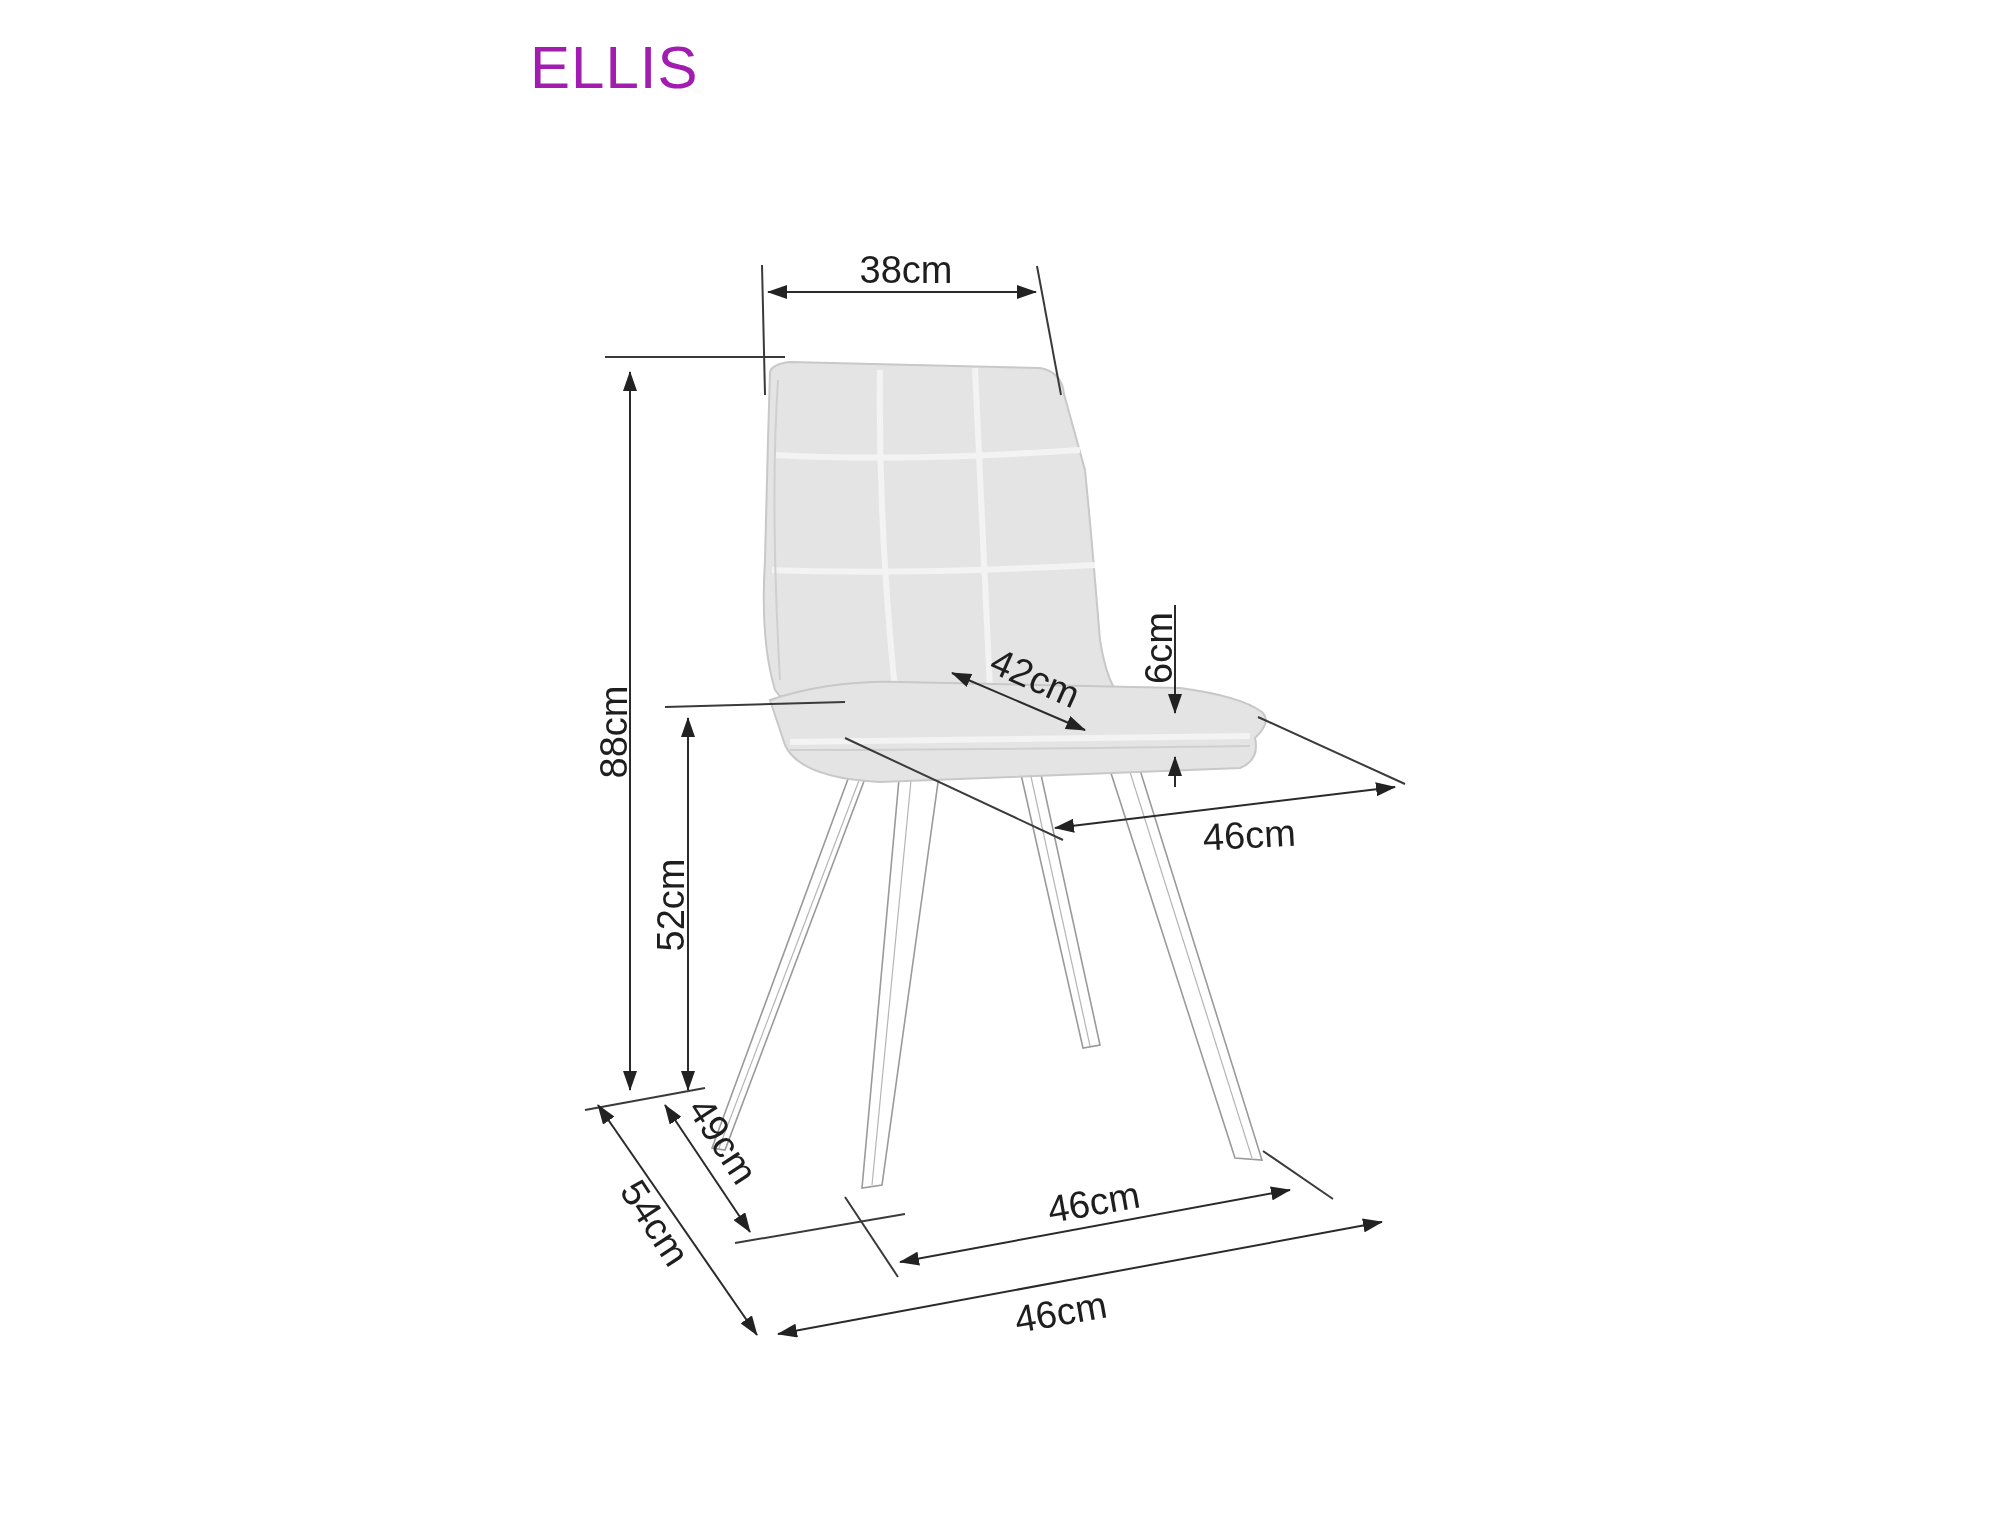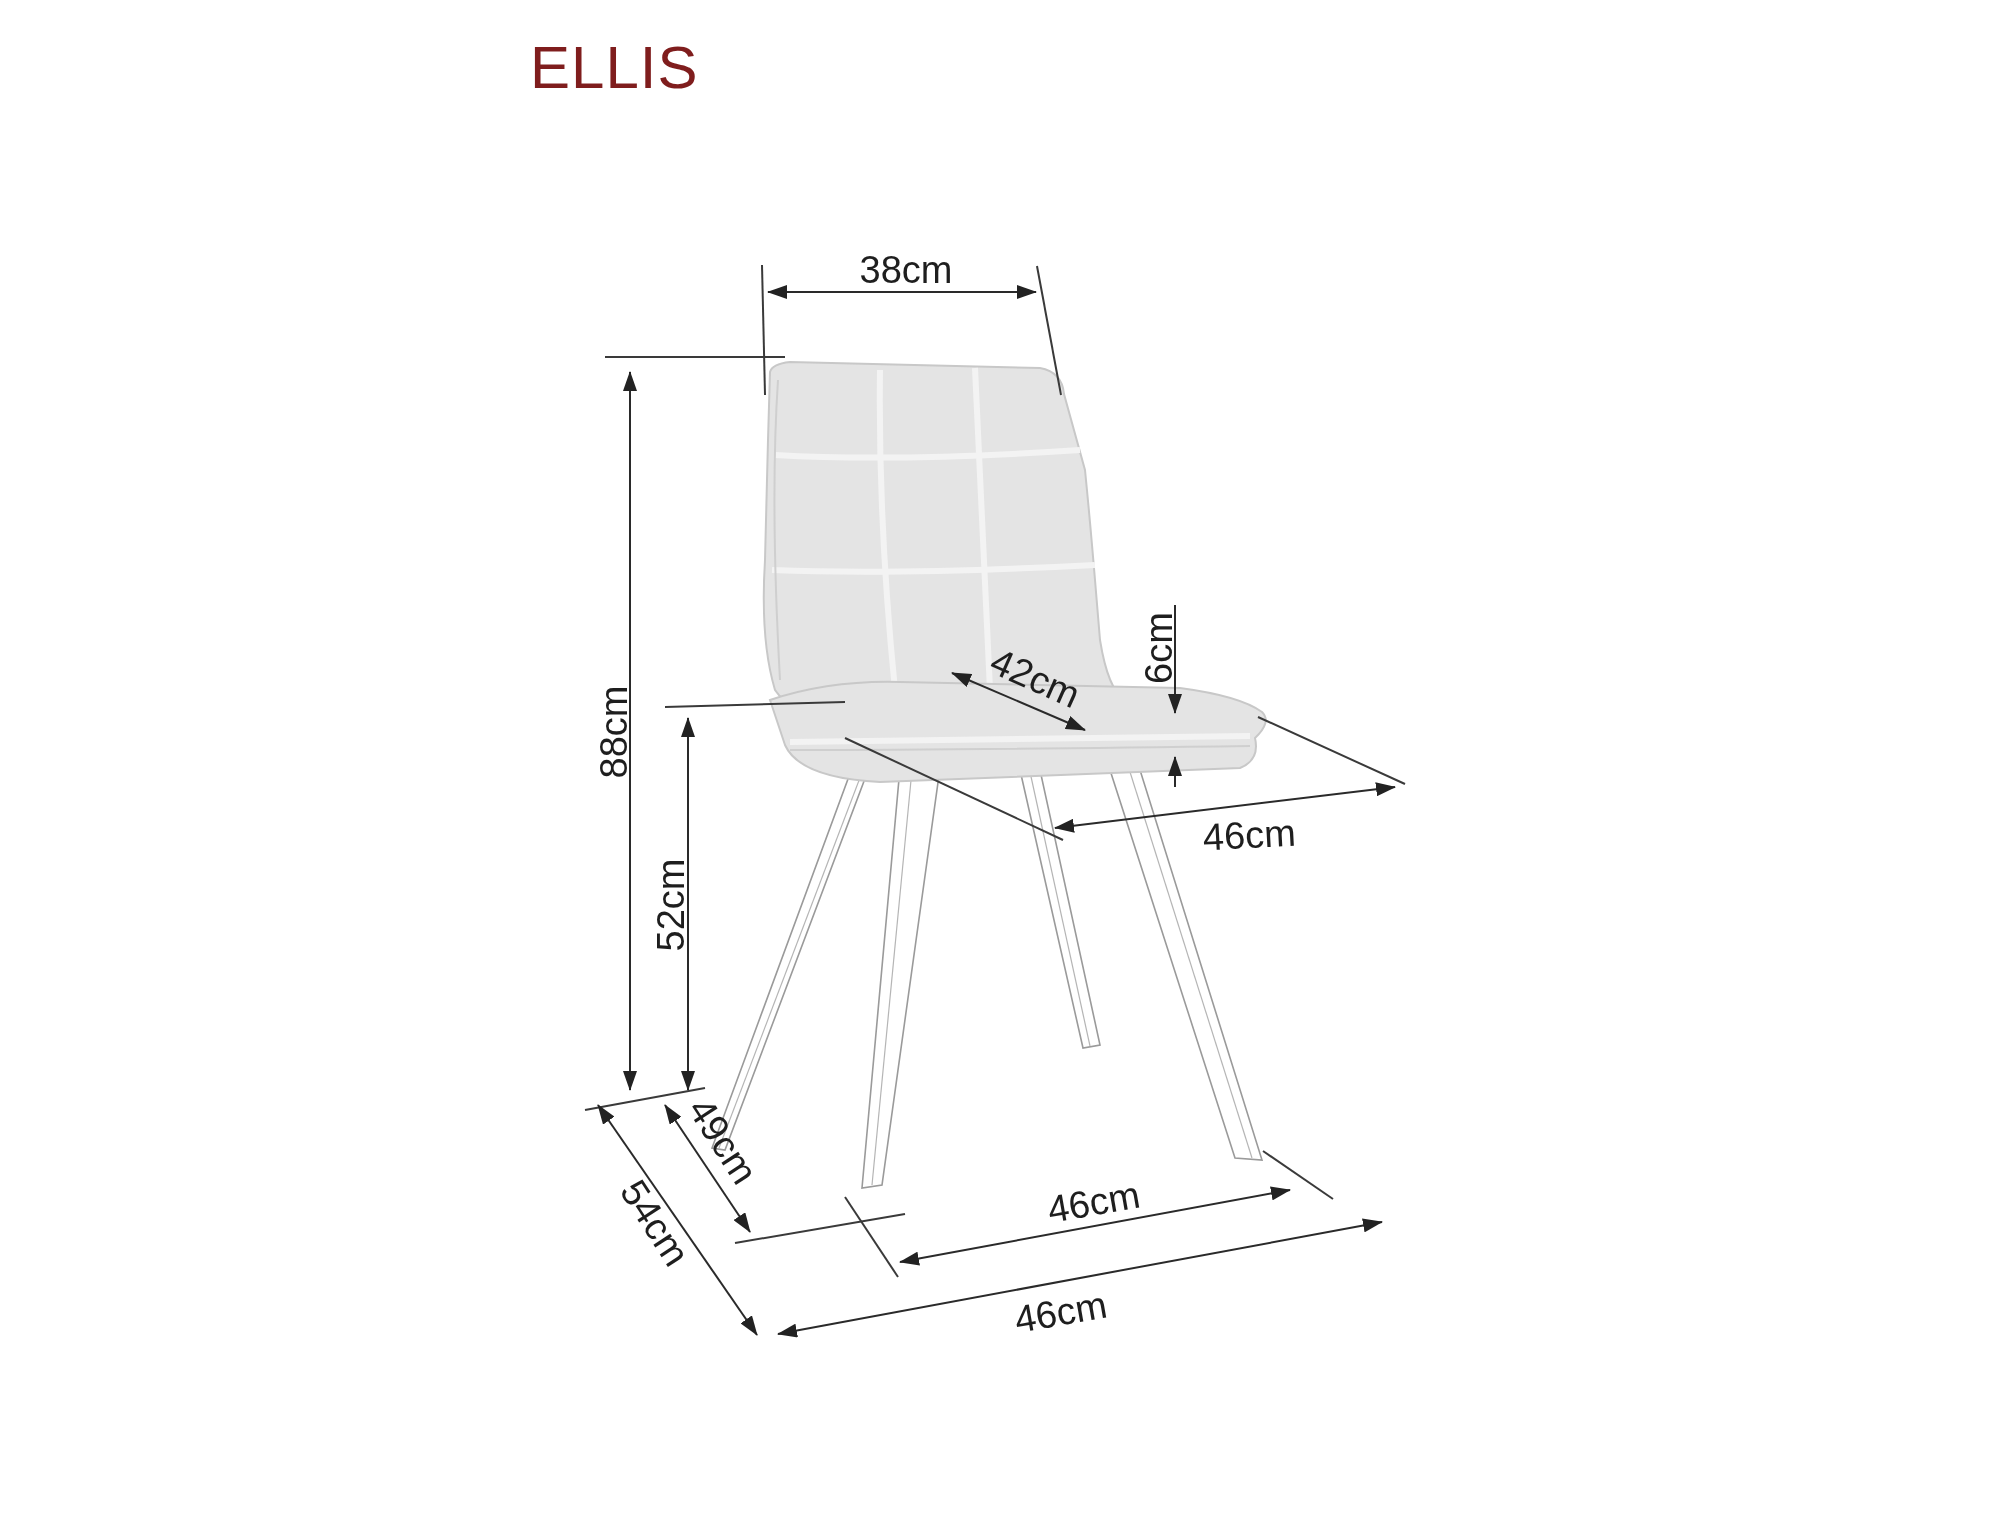--- a/index.html
+++ b/index.html
@@ -1,20 +1,20 @@
 <!DOCTYPE html>
 <html><head>
   <meta charset="utf-8">
   <style>
     html, body { margin: 0; padding: 0; background: #ffffff; }
     body { width: 2000px; height: 1530px; position: relative; overflow: hidden; }
     #title {
       position: absolute; left: 530px; top: 38px;
       font-family: "Liberation Sans", sans-serif;
-      font-size: 60px; font-weight: 400; color: #7f1d1d; letter-spacing: 1px;
+      font-size: 60px; font-weight: 400; color: #a21caf; letter-spacing: 1px;
       margin: 0; line-height: 1;
     }
     svg#diagram { position: absolute; left: 0; top: 0; }
     .dim-text { font-family: "Liberation Sans", sans-serif; font-size: 38px; fill: #1e1e1e; }
     .dim-line { stroke: #2a2a2a; stroke-width: 2; fill: none; }
     .ext-line { stroke: #3a3a3a; stroke-width: 2; fill: none; }
     .fabric { fill: #e4e4e4; stroke: #c8c8c8; stroke-width: 2; }
     .seam { stroke: #f3f3f3; stroke-width: 6; fill: none; }
     .seam-shadow { stroke: #cfcfcf; stroke-width: 2; fill: none; }
     .leg { fill: #ffffff; stroke: #9a9a9a; stroke-width: 1.6; }

